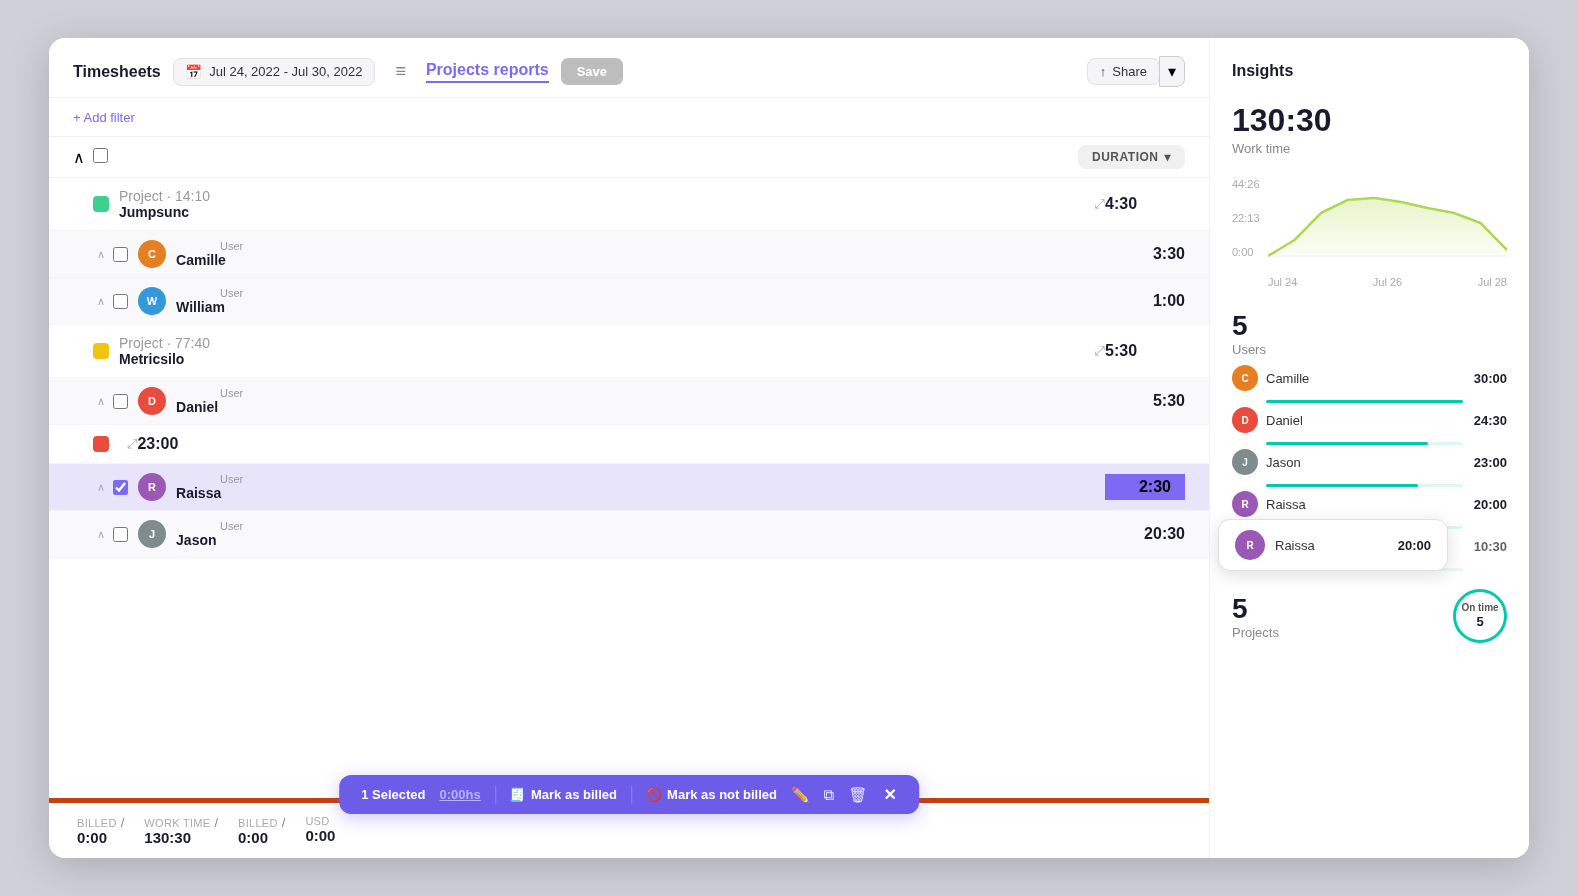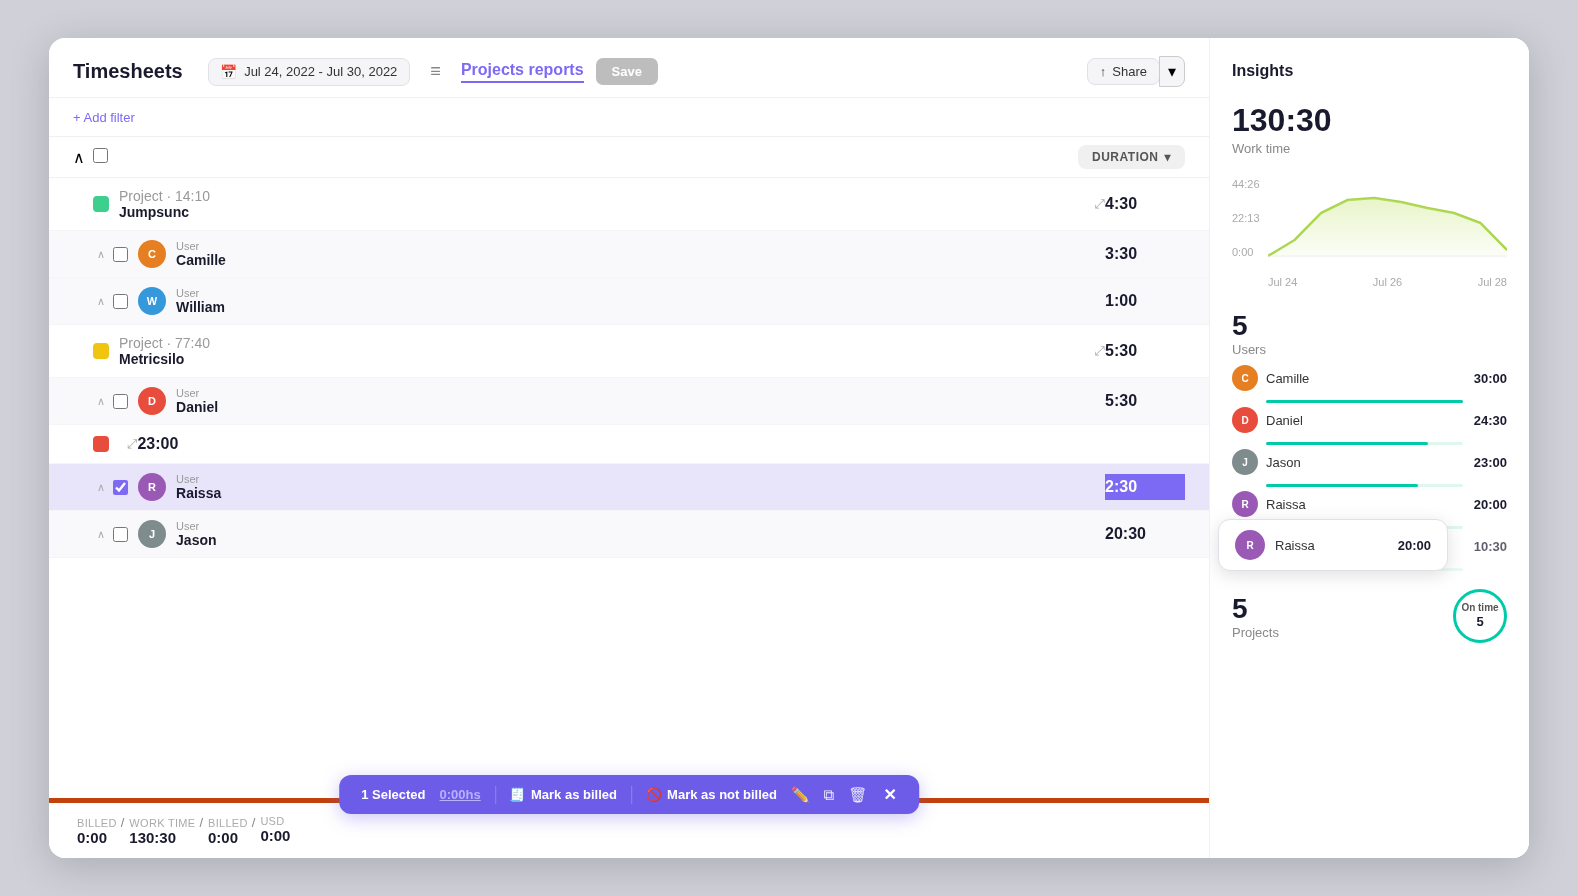--- a/index.html
+++ b/index.html
@@ -28,24 +28,24 @@
       overflow: hidden;
     }
     .header {
       display: flex;
       align-items: center;
       padding: 18px 24px 10px 24px;
       gap: 12px;
       border-bottom: 1px solid #f0f0f0;
     }
     .app-title {
-      font-size: 20px;
+      font-size: 16px;
       font-weight: 700;
       color: #1a1a2e;
-      margin-right: 13px;
+      margin-right: 0;
       text-align: center;
     }
     .date-badge {
       display: flex;
       align-items: center;
       gap: 6px;
       background: #f5f5f7;
       border: 1px solid #e0e0e6;
       border-radius: 8px;
       padding: 5px 12px;
@@ -199,34 +199,34 @@
       flex-shrink: 0;
       object-fit: cover;
       display: flex;
       align-items: center;
       justify-content: center;
       font-size: 11px;
       font-weight: 700;
       color: #fff;
     }
     .user-info { flex: 1; }
-    .user-label { font-size: 11px; color: #999; }
+    .user-label { font-size: 11px; color: #999; margin-left: 44px; }
     .user-name { font-size: 14px; font-weight: 600; color: #1a1a2e; }
     .user-duration {
       font-size: 16px;
       font-weight: 600;
       color: #1a1a2e;
       min-width: 80px;
-      text-align: left;
+      text-align: right;
     }
     .user-duration.highlighted {
       background: #7c6af5;
-      color: #ffffff;
+      color: #000000;
       border-radius: 0;
-      padding: 4px 0;
+      padding: 4px 14px;
     }
     .footer-bar {
       position: relative;
       padding: 12px 24px;
       border-top: 5px solid #c2410c;
       display: flex;
       flex-direction: column;
       gap: 6px;
     }
     .selection-bar {
@@ -257,21 +257,21 @@
       background: none;
       border: none;
       color: #fff;
       font-size: 13px;
     }
     .sel-divider { width: 1px; height: 18px; background: rgba(255,255,255,0.25); }
     .sel-icon { font-size: 15px; cursor: pointer; opacity: 0.85; }
     .sel-close { font-size: 16px; cursor: pointer; margin-left: 2px; font-weight: 700; }
     .totals-row {
       display: flex;
-      gap: 5px;
+      gap: 20px;
       font-size: 13px;
       color: #888;
       padding-left: 4px;
     }
     .totals-row .total-label { font-size: 11px; color: #aaa; text-transform: uppercase; letter-spacing: 0.3px; }
     .totals-row .total-val { font-size: 15px; font-weight: 700; color: #1a1a2e; }
     .totals-group { display: flex; align-items: baseline; gap: 4px; }
 
     
     .insights-panel {

